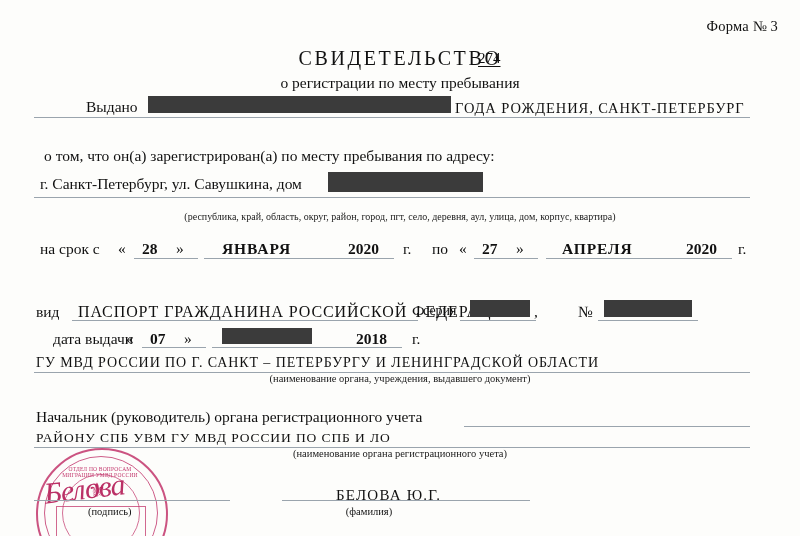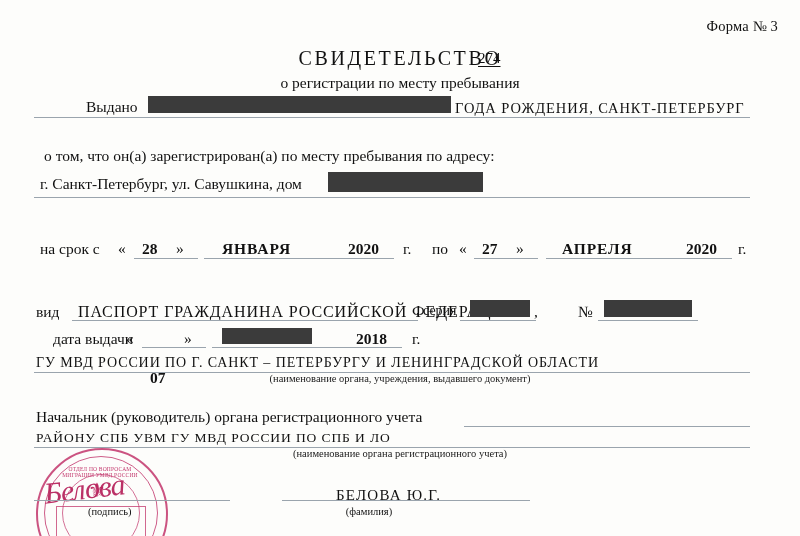--- a/index.html
+++ b/index.html
@@ -187,20 +187,21 @@
   <div class="row" style="top:98px; left:86px;">Выдано</div>
   <div class="redact" style="left:148px; top:96px; width:303px; height:17px;"></div>
   <div class="row spaced" style="top:100px; left:455px; font-size:14.5px;">ГОДА РОЖДЕНИЯ, САНКТ-ПЕТЕРБУРГ</div>
   <div class="line" style="left:34px; top:117px; width:716px;"></div>
 
   <div class="row" style="top:147px; left:44px;">о том, что он(а) зарегистрирован(а) по месту пребывания по адресу:</div>
 
   <div class="row" style="top:175px; left:40px;">г. Санкт-Петербург, ул. Савушкина, дом</div>
   <div class="redact" style="left:328px; top:172px; width:155px; height:20px;"></div>
   <div class="line" style="left:34px; top:197px; width:716px;"></div>
+  <div class="hint" style="top:211px; font-size:10px;">(республика, край, область, округ, район, город, пгт, село, деревня, аул, улица, дом, корпус, квартира)</div>
 
   <div class="row" style="top:240px; left:40px;">на срок с</div>
   <div class="row quote" style="top:240px; left:118px;">«</div>
   <div class="row bold" style="top:240px; left:142px;text-align:center;">28</div>
   <div class="row quote" style="top:240px; left:176px;">»</div>
   <div class="row bold spaced" style="top:240px; left:222px;">ЯНВАРЯ</div>
   <div class="row bold" style="top:240px; left:348px;">2020</div>
   <div class="row" style="top:240px; left:403px;">г.</div>
   <div class="row" style="top:240px; left:432px;">по</div>
   <div class="row quote" style="top:240px; left:459px;">«</div>
@@ -221,21 +222,21 @@
   <div class="redact" style="left:470px; top:300px; width:60px; height:17px;"></div>
   <div class="row" style="top:303px; left:534px;">,</div>
   <div class="row" style="top:303px; left:578px;">№</div>
   <div class="redact" style="left:604px; top:300px; width:88px; height:17px;"></div>
   <div class="line" style="left:72px; top:320px; width:346px;"></div>
   <div class="line" style="left:460px; top:320px; width:76px;"></div>
   <div class="line" style="left:598px; top:320px; width:100px;"></div>
 
   <div class="row" style="top:330px; left:24px;margin-left:29px;">дата выдачи</div>
   <div class="row quote" style="top:330px; left:126px;">«</div>
-  <div class="row bold" style="top:330px; left:150px;margin-top:39px;">07</div>
+  <div class="row bold" style="top:330px; left:150px;">07</div>
   <div class="row quote" style="top:330px; left:184px;">»</div>
   <div class="redact" style="left:222px; top:328px; width:90px; height:16px;"></div>
   <div class="row bold" style="top:330px; left:356px;">2018</div>
   <div class="row" style="top:330px; left:412px;">г.</div>
   <div class="line" style="left:142px; top:347px; width:64px;"></div>
   <div class="line" style="left:212px; top:347px; width:190px;"></div>
 
   <div class="row spaced" style="top:355px; left:36px; font-size:14px;">ГУ  МВД  РОССИИ  ПО  Г. САНКТ – ПЕТЕРБУРГУ  И  ЛЕНИНГРАДСКОЙ ОБЛАСТИ</div>
   <div class="line" style="left:34px; top:372px; width:716px;"></div>
   <div class="hint" style="top:373px;">(наименование органа, учреждения, выдавшего документ)</div>

